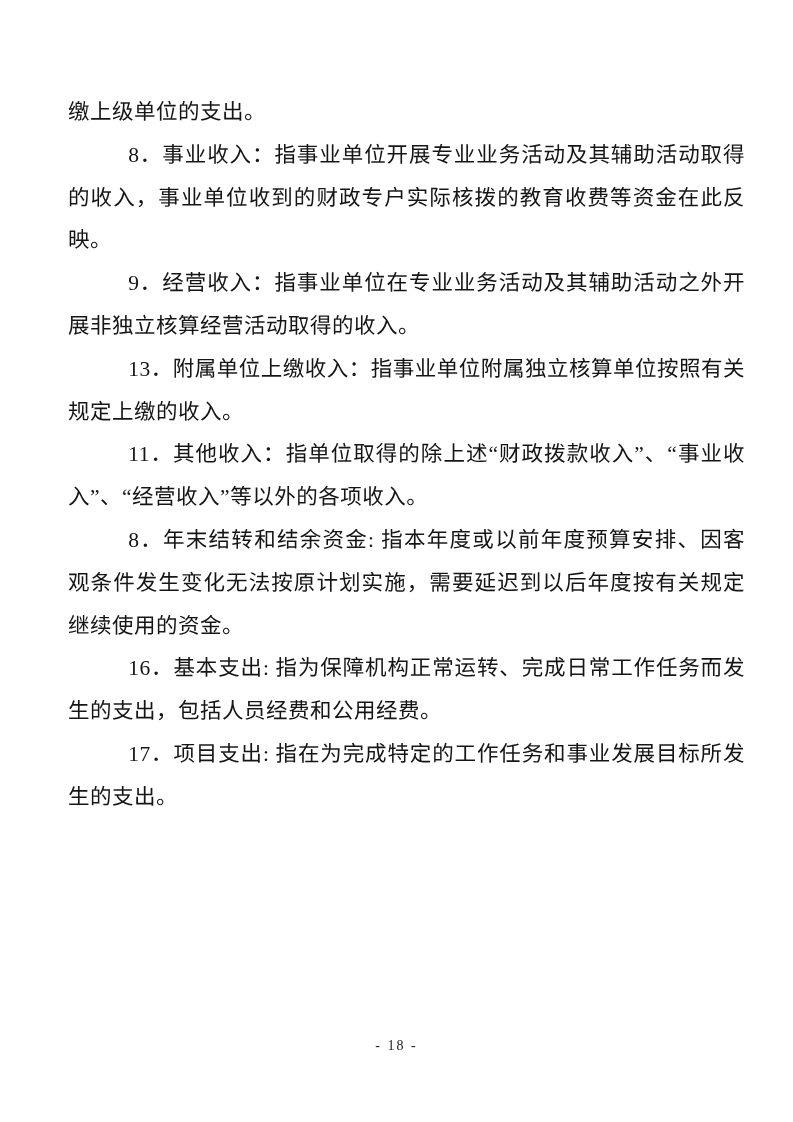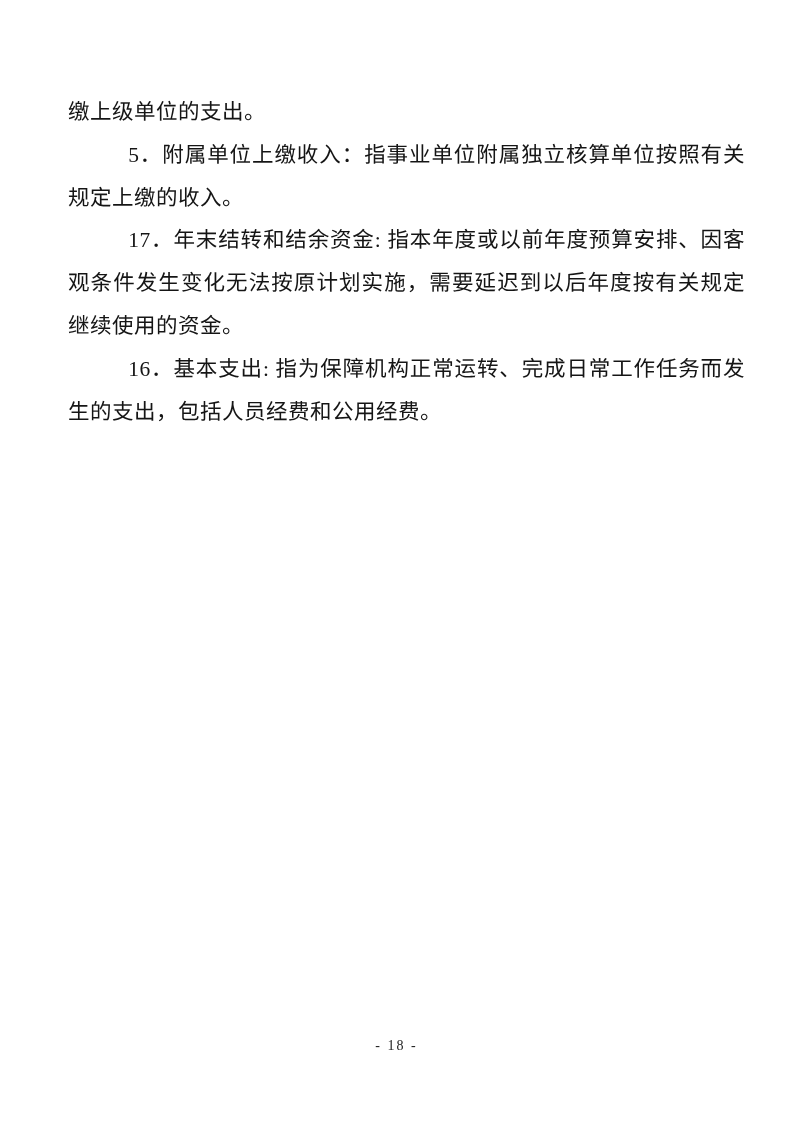--- a/index.html
+++ b/index.html
@@ -49,18 +49,22 @@
     line-height: 20px;
   }
 </style>
 </head>
 <body>
 
 <div class="page">
   <div class="doc-body">
 
   <p class="para">缴上级单位的支出。</p>
-      <p class="para indent">5．附属单位上缴收入：指事业单位附属独立核算单位按照有关规定上缴的收入。</p>
-      <p class="para indent">17．年末结转和结余资金: 指本年度或以前年度预算安排、因客观条件发生变化无法按原计划实施，需要延迟到以后年度按有关规定继续使用的资金。</p>
+      <p class="para indent">8．事业收入：指事业单位开展专业业务活动及其辅助活动取得的收入，事业单位收到的财政专户实际核拨的教育收费等资金在此反映。</p>
+      <p class="para indent">9．经营收入：指事业单位在专业业务活动及其辅助活动之外开展非独立核算经营活动取得的收入。</p>
+      <p class="para indent">13．附属单位上缴收入：指事业单位附属独立核算单位按照有关规定上缴的收入。</p>
+      <p class="para indent">11．其他收入：指单位取得的除上述“财政拨款收入”、“事业收入”、“经营收入”等以外的各项收入。</p>
+      <p class="para indent">8．年末结转和结余资金: 指本年度或以前年度预算安排、因客观条件发生变化无法按原计划实施，需要延迟到以后年度按有关规定继续使用的资金。</p>
       <p class="para indent">16．基本支出: 指为保障机构正常运转、完成日常工作任务而发生的支出，包括人员经费和公用经费。</p>
+      <p class="para indent">17．项目支出: 指在为完成特定的工作任务和事业发展目标所发生的支出。</p>
     </div>
   <div class="page-footer">- 18 -</div>
 </div>
 
 </body></html>

